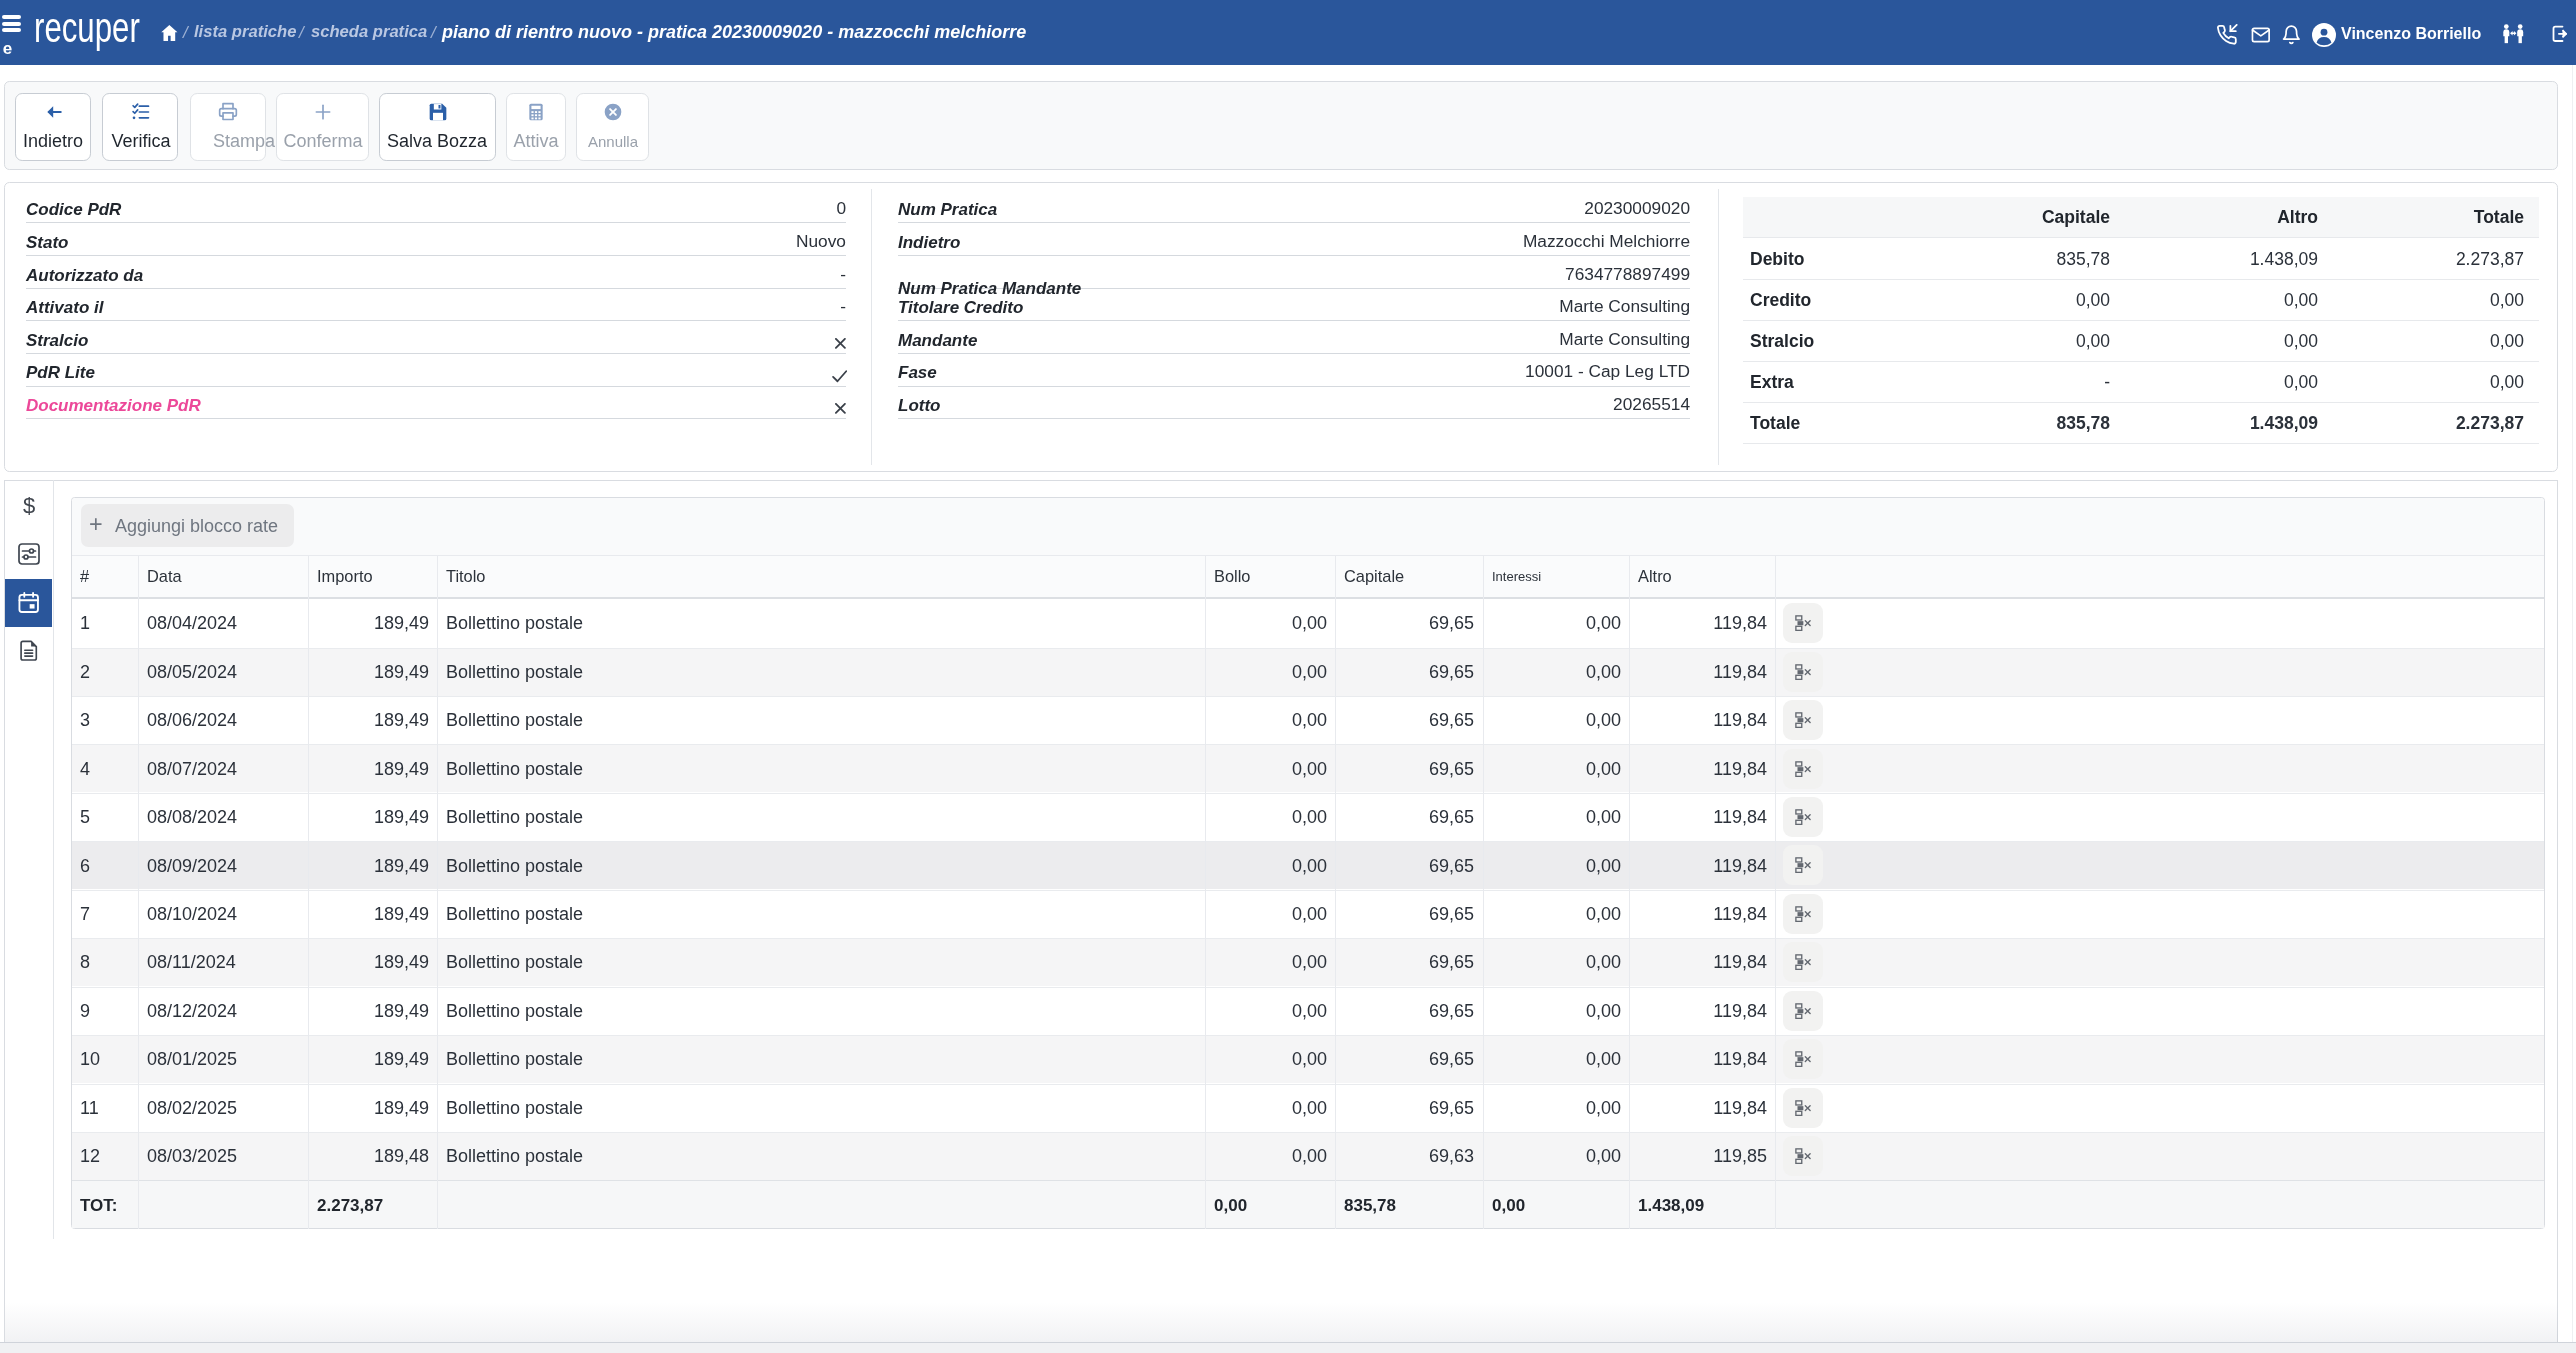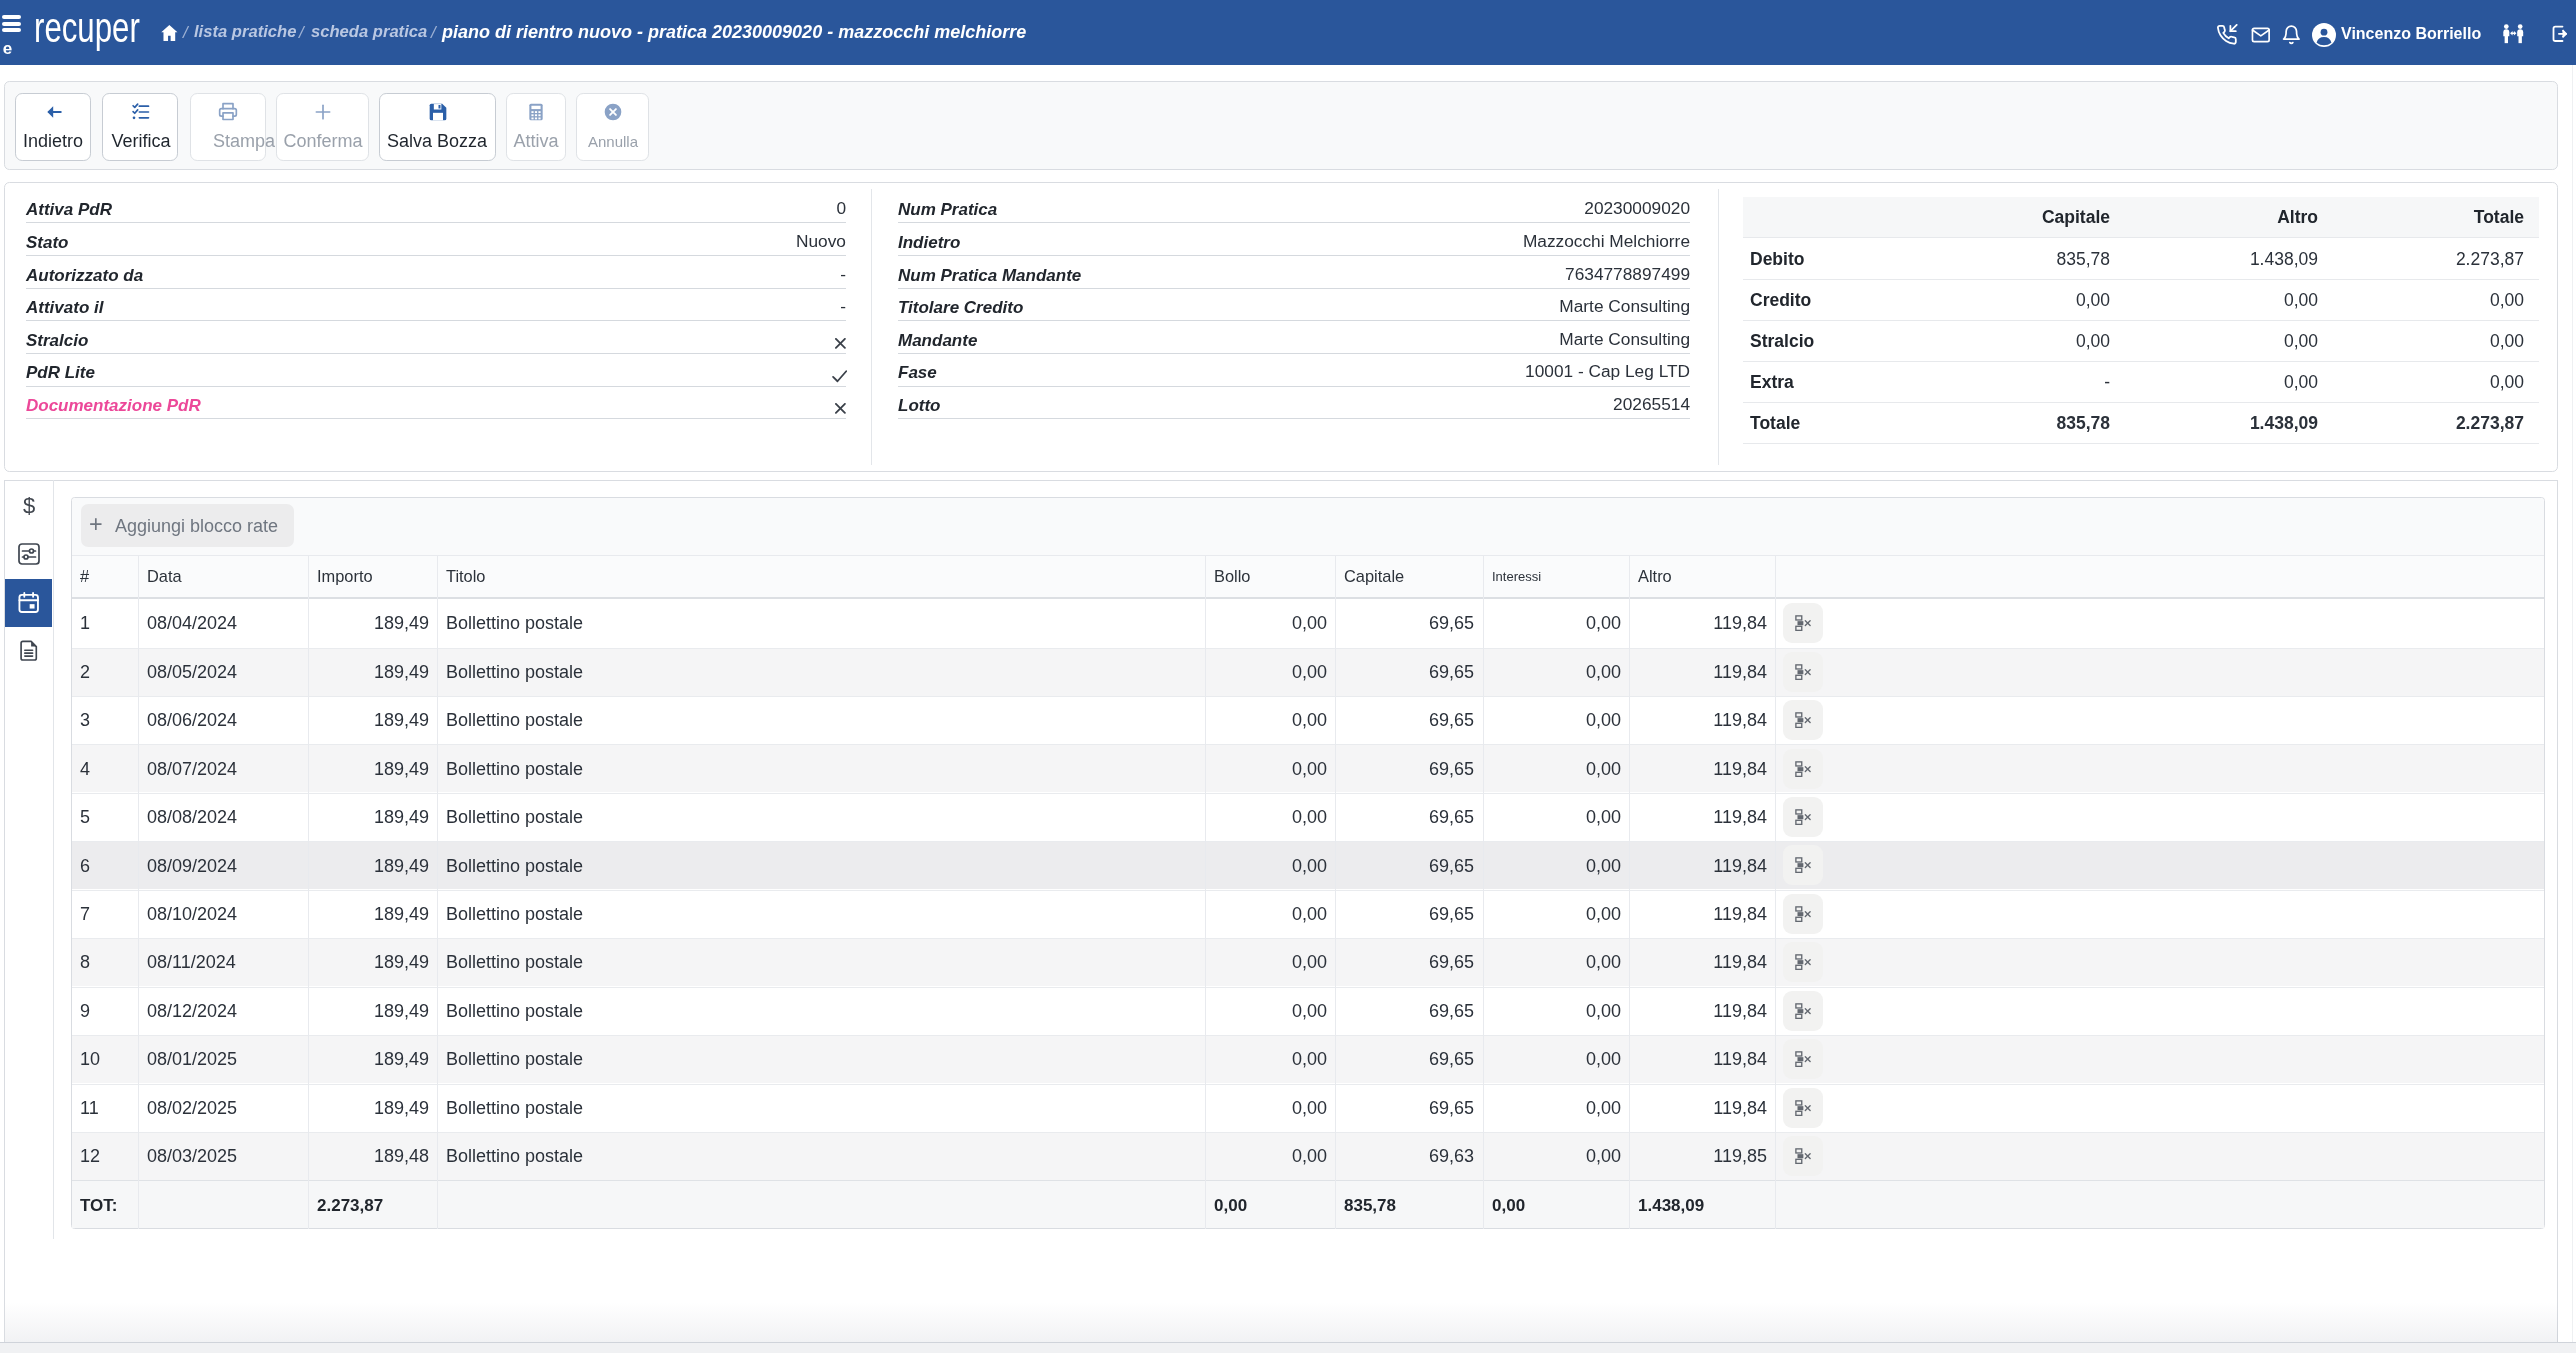--- a/index.html
+++ b/index.html
@@ -113,21 +113,21 @@
 <div style="position:absolute;white-space:nowrap;line-height:1;font-size:18px;font-weight:400;color:#9aa1ab;top:141px;transform:translateY(-50%);left:536px;transform:translate(-50%,-50%);">Attiva</div>
 <div style="position:absolute;left:576px;top:93px;width:73px;height:68px;background:#fff;border:0.9px solid #dfe2e6;border-radius:7.2px;"></div>
 <svg style="position:absolute;left:603px;top:102px" width="20" height="20" viewBox="0 0 24 24" fill="none">
       <circle cx="12" cy="12" r="10" fill="#8aa2c6"></circle>
       <line x1="8.5" y1="8.5" x2="15.5" y2="15.5" stroke="#fff" stroke-width="2.2" stroke-linecap="round"></line>
       <line x1="15.5" y1="8.5" x2="8.5" y2="15.5" stroke="#fff" stroke-width="2.2" stroke-linecap="round"></line>
     </svg>
 <div style="position:absolute;white-space:nowrap;line-height:1;font-size:15px;font-weight:400;color:#9aa1ab;top:141px;transform:translateY(-50%);left:613px;transform:translate(-50%,-50%);">Annulla</div>
 <div style="position:absolute;left:4px;top:182px;width:2554px;height:290px;background:#fff;border:0.9px solid #d9dce1;border-radius:5.4px;"></div>
 <div style="position:absolute;left:26px;top:222px;width:820px;height:0.9px;background:#d5d9de;"></div>
-<div style="position:absolute;white-space:nowrap;line-height:1;font-size:17px;font-weight:700;color:#21262d;top:209px;transform:translateY(-50%);font-style:italic;left:26px;">Attiva PdR</div>
+<div style="position:absolute;white-space:nowrap;line-height:1;font-size:17px;font-weight:700;color:#21262d;top:209px;transform:translateY(-50%);font-style:italic;left:26px;">Codice PdR</div>
 <div style="position:absolute;white-space:nowrap;line-height:1;font-size:17.3px;font-weight:400;color:#2b313a;top:209px;transform:translateY(-50%);right:1730px;">0</div>
 <div style="position:absolute;left:26px;top:255px;width:820px;height:0.9px;background:#d5d9de;"></div>
 <div style="position:absolute;white-space:nowrap;line-height:1;font-size:17px;font-weight:700;color:#21262d;top:242px;transform:translateY(-50%);font-style:italic;left:26px;">Stato</div>
 <div style="position:absolute;white-space:nowrap;line-height:1;font-size:17.3px;font-weight:400;color:#2b313a;top:242px;transform:translateY(-50%);right:1730px;">Nuovo</div>
 <div style="position:absolute;left:26px;top:288px;width:820px;height:0.9px;background:#d5d9de;"></div>
 <div style="position:absolute;white-space:nowrap;line-height:1;font-size:17px;font-weight:700;color:#21262d;top:275px;transform:translateY(-50%);font-style:italic;left:26px;">Autorizzato da</div>
 <div style="position:absolute;white-space:nowrap;line-height:1;font-size:17.3px;font-weight:400;color:#2b313a;top:275px;transform:translateY(-50%);right:1730px;">-</div>
 <div style="position:absolute;left:26px;top:320px;width:820px;height:0.9px;background:#d5d9de;"></div>
 <div style="position:absolute;white-space:nowrap;line-height:1;font-size:17px;font-weight:700;color:#21262d;top:307px;transform:translateY(-50%);font-style:italic;left:26px;">Attivato il</div>
 <div style="position:absolute;white-space:nowrap;line-height:1;font-size:17.3px;font-weight:400;color:#2b313a;top:307px;transform:translateY(-50%);right:1730px;">-</div>
@@ -148,21 +148,21 @@
       <line x1="1" y1="1" x2="11" y2="11" stroke="#3a4049" stroke-width="2" stroke-linecap="round"></line>
       <line x1="11" y1="1" x2="1" y2="11" stroke="#3a4049" stroke-width="2" stroke-linecap="round"></line>
     </svg>
 <div style="position:absolute;left:898px;top:222px;width:792px;height:0.9px;background:#d5d9de;"></div>
 <div style="position:absolute;white-space:nowrap;line-height:1;font-size:17px;font-weight:700;color:#21262d;top:209px;transform:translateY(-50%);font-style:italic;left:898px;">Num Pratica</div>
 <div style="position:absolute;white-space:nowrap;line-height:1;font-size:17.3px;font-weight:400;color:#2b313a;top:209px;transform:translateY(-50%);right:886px;">20230009020</div>
 <div style="position:absolute;left:898px;top:255px;width:792px;height:0.9px;background:#d5d9de;"></div>
 <div style="position:absolute;white-space:nowrap;line-height:1;font-size:17px;font-weight:700;color:#21262d;top:242px;transform:translateY(-50%);font-style:italic;left:898px;">Indietro</div>
 <div style="position:absolute;white-space:nowrap;line-height:1;font-size:17.3px;font-weight:400;color:#2b313a;top:242px;transform:translateY(-50%);right:886px;">Mazzocchi Melchiorre</div>
 <div style="position:absolute;left:898px;top:288px;width:792px;height:0.9px;background:#d5d9de;"></div>
-<div style="position:absolute;white-space:nowrap;line-height:1;font-size:17px;font-weight:700;color:#21262d;top:275px;transform:translateY(-50%);font-style:italic;left:898px;">Num Pratica Mandante</div>
+<div style="position:absolute;white-space:nowrap;line-height:1;font-size:17px;font-weight:700;color:#21262d;top:288px;transform:translateY(-50%);font-style:italic;left:898px;">Num Pratica Mandante</div>
 <div style="position:absolute;white-space:nowrap;line-height:1;font-size:17.3px;font-weight:400;color:#2b313a;top:275px;transform:translateY(-50%);right:886px;">7634778897499</div>
 <div style="position:absolute;left:898px;top:320px;width:792px;height:0.9px;background:#d5d9de;"></div>
 <div style="position:absolute;white-space:nowrap;line-height:1;font-size:17px;font-weight:700;color:#21262d;top:307px;transform:translateY(-50%);font-style:italic;left:898px;">Titolare Credito</div>
 <div style="position:absolute;white-space:nowrap;line-height:1;font-size:17.3px;font-weight:400;color:#2b313a;top:307px;transform:translateY(-50%);right:886px;">Marte Consulting</div>
 <div style="position:absolute;left:898px;top:353px;width:792px;height:0.9px;background:#d5d9de;"></div>
 <div style="position:absolute;white-space:nowrap;line-height:1;font-size:17px;font-weight:700;color:#21262d;top:340px;transform:translateY(-50%);font-style:italic;left:898px;">Mandante</div>
 <div style="position:absolute;white-space:nowrap;line-height:1;font-size:17.3px;font-weight:400;color:#2b313a;top:340px;transform:translateY(-50%);right:886px;">Marte Consulting</div>
 <div style="position:absolute;left:898px;top:386px;width:792px;height:0.9px;background:#d5d9de;"></div>
 <div style="position:absolute;white-space:nowrap;line-height:1;font-size:17px;font-weight:700;color:#21262d;top:372px;transform:translateY(-50%);font-style:italic;left:898px;">Fase</div>
 <div style="position:absolute;white-space:nowrap;line-height:1;font-size:17.3px;font-weight:400;color:#2b313a;top:372px;transform:translateY(-50%);right:886px;">10001 - Cap Leg LTD</div>

